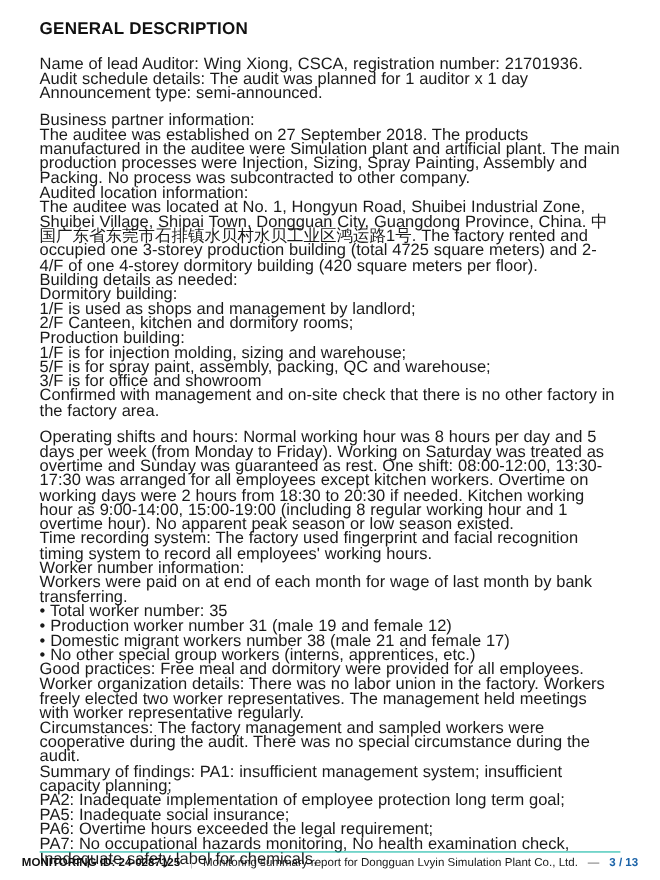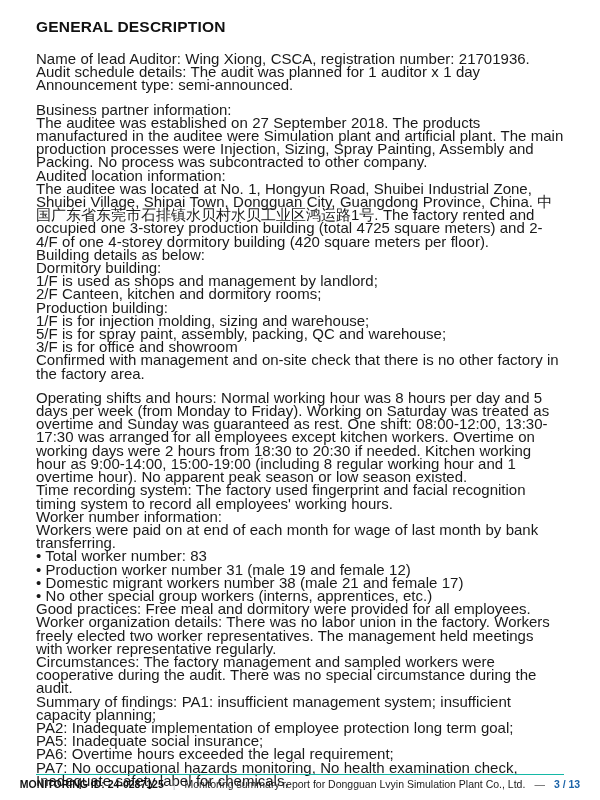--- a/index.html
+++ b/index.html
@@ -66,35 +66,35 @@
     <h1 class="doc-title">GENERAL DESCRIPTION</h1>
     <div class="body-text">
         <p class="line">Name of lead Auditor: Wing Xiong, CSCA, registration number: 21701936.</p>
         <p class="line">Audit schedule details: The audit was planned for 1 auditor x 1 day</p>
         <p class="line">Announcement type: semi-announced.</p>
         <p class="line blank"></p>
         <p class="line">Business partner information:</p>
         <p class="line">The auditee was established on 27 September 2018. The products manufactured in the auditee were Simulation plant and artificial plant. The main production processes were Injection, Sizing, Spray Painting, Assembly and Packing. No process was subcontracted to other company.</p>
         <p class="line">Audited location information:</p>
         <p class="line">The auditee was located at No. 1, Hongyun Road, Shuibei Industrial Zone, Shuibei Village, Shipai Town, Dongguan City, Guangdong Province, China. 中国广东省东莞市石排镇水贝村水贝工业区鸿运路1号. The factory rented and occupied one 3-storey production building (total 4725 square meters) and 2-4/F of one 4-storey dormitory building (420 square meters per floor).</p>
-        <p class="line">Building details as below:</p>
+        <p class="line">Building details as needed:</p>
         <p class="line">Dormitory building:</p>
         <p class="line">1/F is used as shops and management by landlord;</p>
         <p class="line">2/F Canteen, kitchen and dormitory rooms;</p>
         <p class="line">Production building:</p>
         <p class="line">1/F is for injection molding, sizing and warehouse;</p>
         <p class="line">5/F is for spray paint, assembly, packing, QC and warehouse;</p>
         <p class="line">3/F is for office and showroom</p>
         <p class="line">Confirmed with management and on-site check that there is no other factory in the factory area.</p>
         <p class="line blank"></p>
         <p class="line">Operating shifts and hours: Normal working hour was 8 hours per day and 5 days per week (from Monday to Friday). Working on Saturday was treated as overtime and Sunday was guaranteed as rest. One shift: 08:00-12:00, 13:30-17:30 was arranged for all employees except kitchen workers. Overtime on working days were 2 hours from 18:30 to 20:30 if needed. Kitchen working hour as 9:00-14:00, 15:00-19:00 (including 8 regular working hour and 1 overtime hour). No apparent peak season or low season existed.</p>
         <p class="line">Time recording system: The factory used fingerprint and facial recognition timing system to record all employees' working hours.</p>
         <p class="line">Worker number information:</p>
         <p class="line">Workers were paid on at end of each month for wage of last month by bank transferring.</p>
-        <p class="line">• Total worker number: 83</p>
+        <p class="line">• Total worker number: 35</p>
         <p class="line">• Production worker number 31 (male 19 and female 12)</p>
         <p class="line">• Domestic migrant workers number 38 (male 21 and female 17)</p>
         <p class="line">• No other special group workers (interns, apprentices, etc.)</p>
         <p class="line">Good practices: Free meal and dormitory were provided for all employees.</p>
         <p class="line">Worker organization details: There was no labor union in the factory. Workers freely elected two worker representatives. The management held meetings with worker representative regularly.</p>
         <p class="line">Circumstances: The factory management and sampled workers were cooperative during the audit. There was no special circumstance during the audit.</p>
         <p class="line">Summary of findings: PA1: insufficient management system; insufficient capacity planning;</p>
         <p class="line">PA2: Inadequate implementation of employee protection long term goal;</p>
         <p class="line">PA5: Inadequate social insurance;</p>
         <p class="line">PA6: Overtime hours exceeded the legal requirement;</p>

